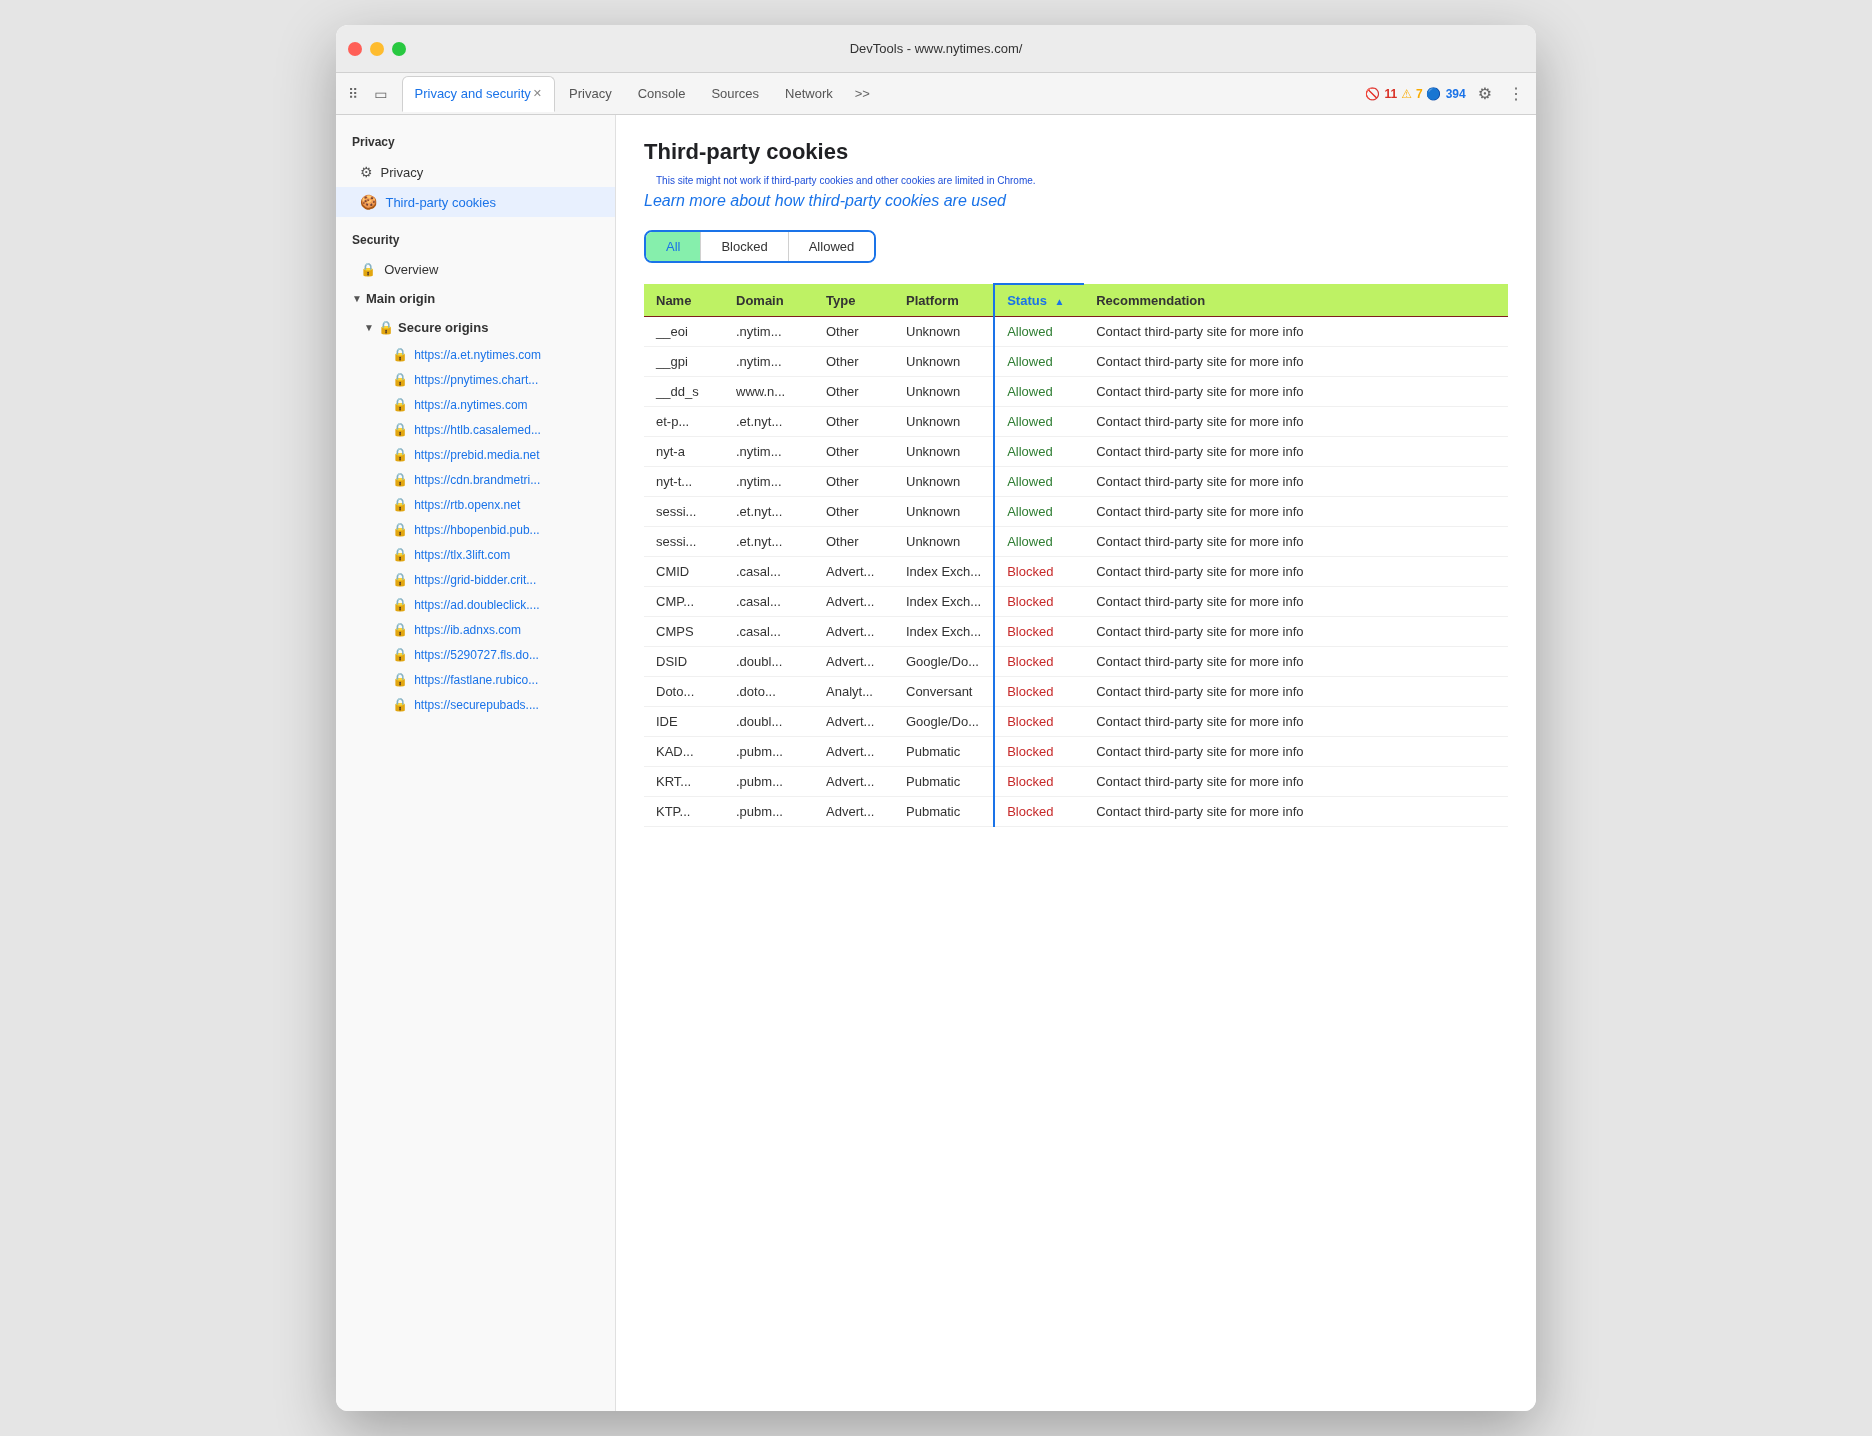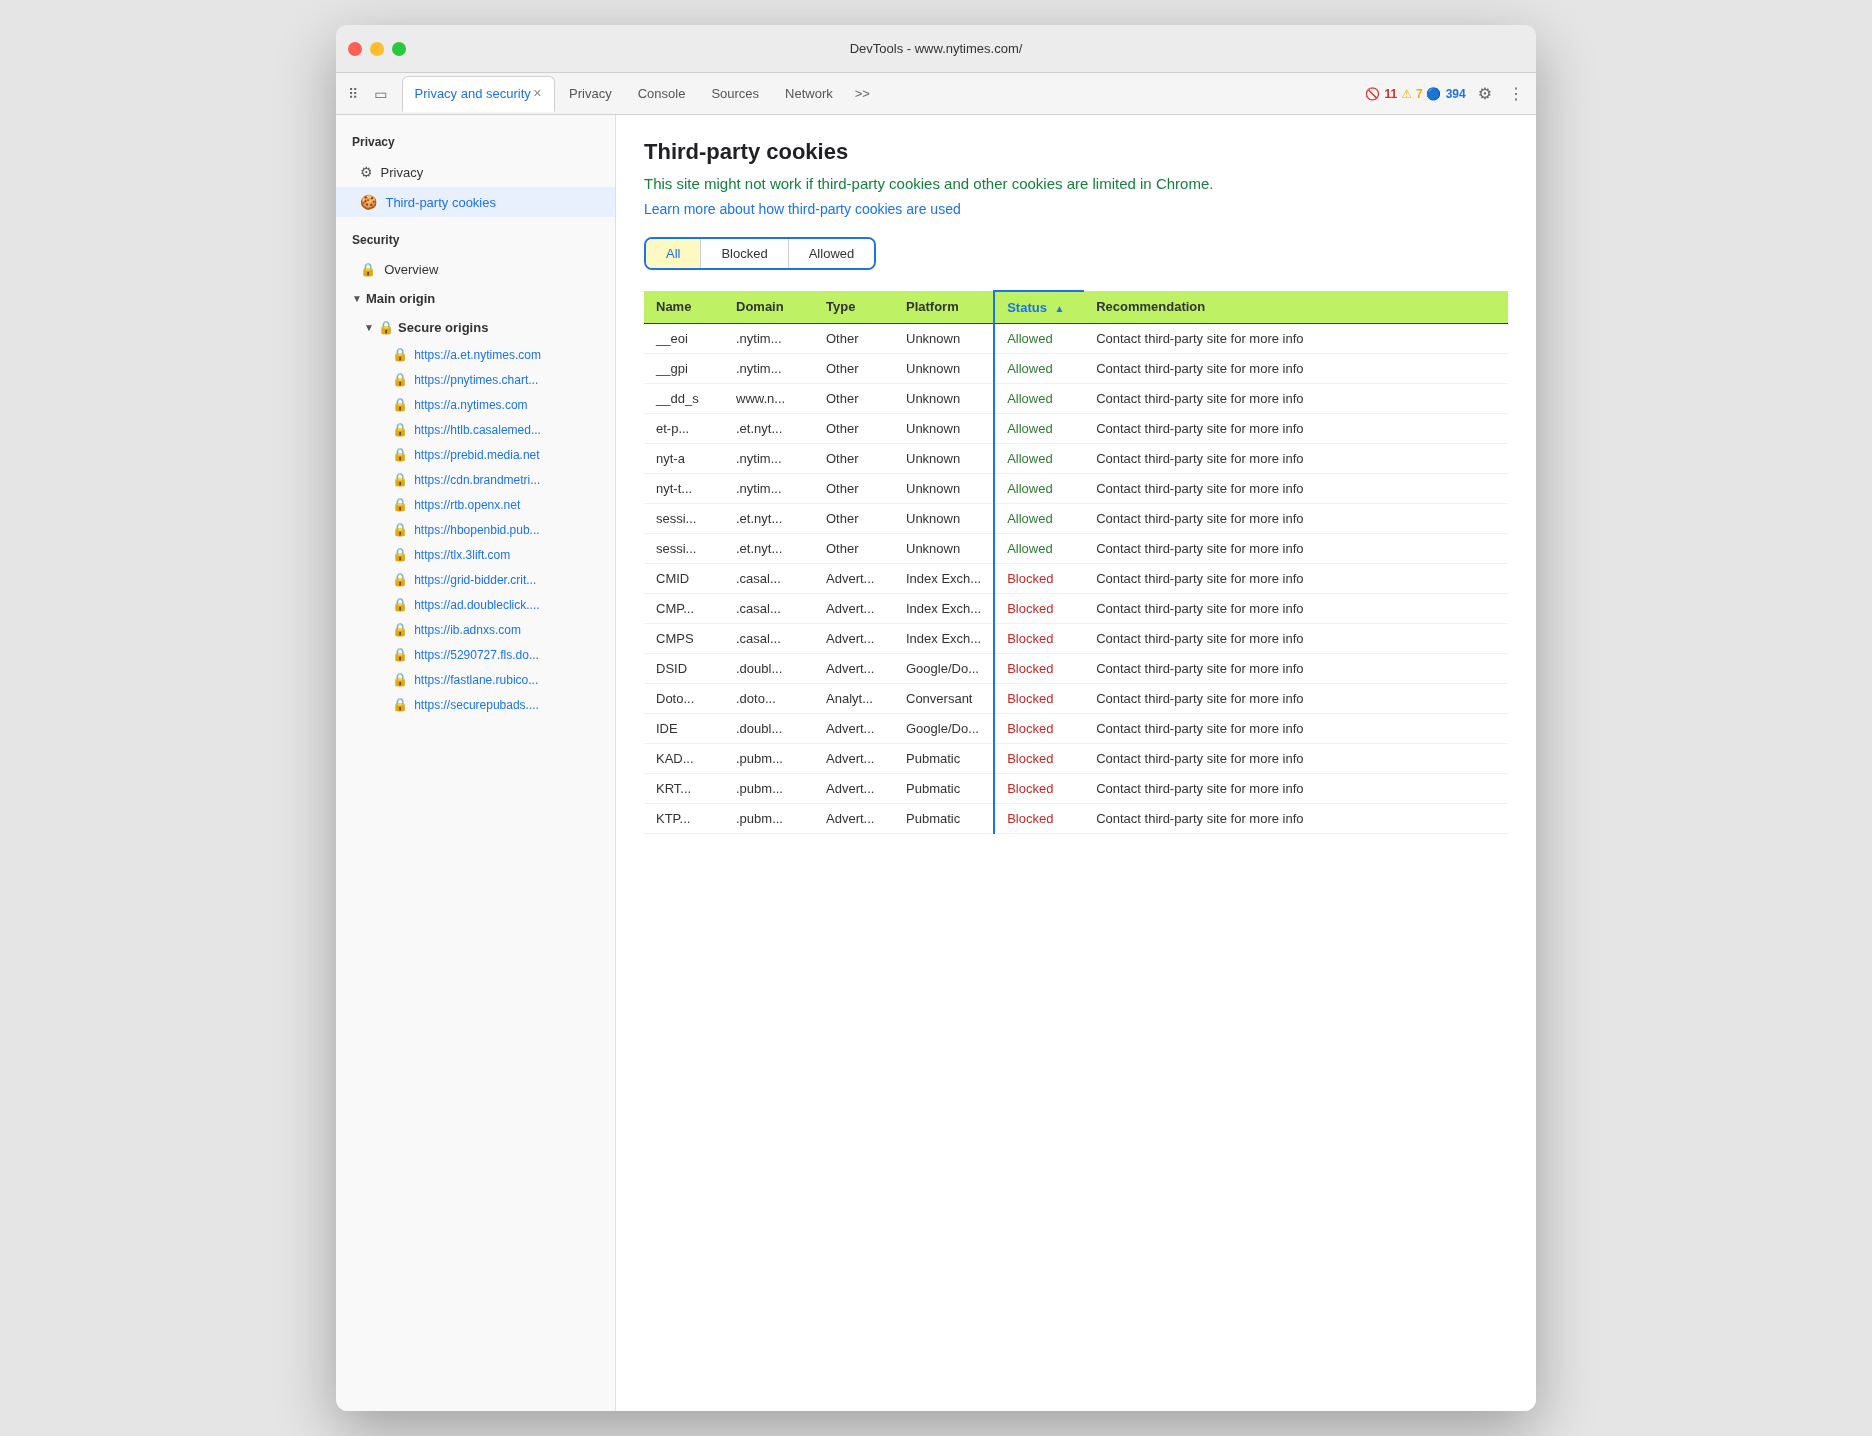--- a/index.html
+++ b/index.html
@@ -196,31 +196,33 @@
       padding: 24px 28px;
       background: #ffffff;
     }
     .page-title {
       font-size: 22px;
       font-weight: 600;
       color: #202124;
       margin-bottom: 8px;
     }
     .page-desc {
-      font-size: 15px;
-      color: #15803d;
+      font-size: 10px;
+      color: #1d4ed8;
       margin-bottom: 4px;
       line-height: 1.5;
+      margin-left: 12px;
     }
     .learn-link {
       color: #1a73e8;
-      font-size: 14px;
+      font-size: 16px;
       text-decoration: none;
       display: inline-block;
       margin-bottom: 20px;
+      font-style: italic;
     }
     
     .filter-bar {
       display: flex;
       gap: 0;
       margin-bottom: 20px;
       border: 2px solid #1a73e8;
       border-radius: 8px;
       width: fit-content;
       overflow: hidden;
@@ -229,21 +231,21 @@
       padding: 7px 20px;
       font-size: 13px;
       cursor: pointer;
       background: #ffffff;
       border: none;
       border-right: 1px solid #d0d0d0;
       color: #333;
     }
     .filter-btn:last-child { border-right: none; }
     .filter-btn.active {
-      background: #fef9c3;
+      background: #86efac;
       color: #1a73e8;
       font-weight: 500;
     }
     
     .cookies-table {
       width: 100%;
       border-collapse: collapse;
       font-size: 13px;
     }
     .cookies-table th {

